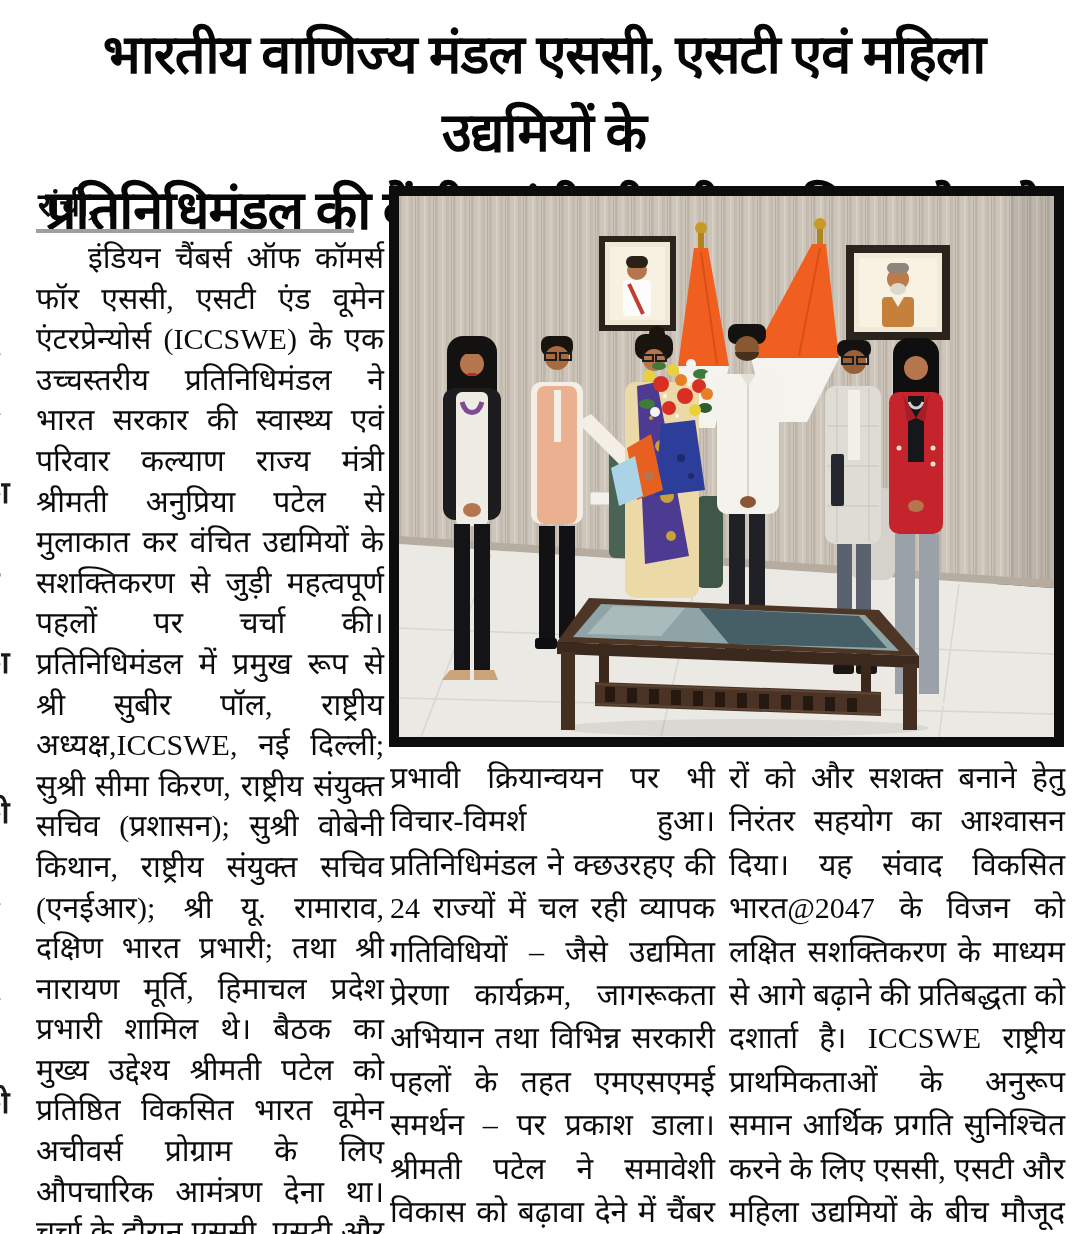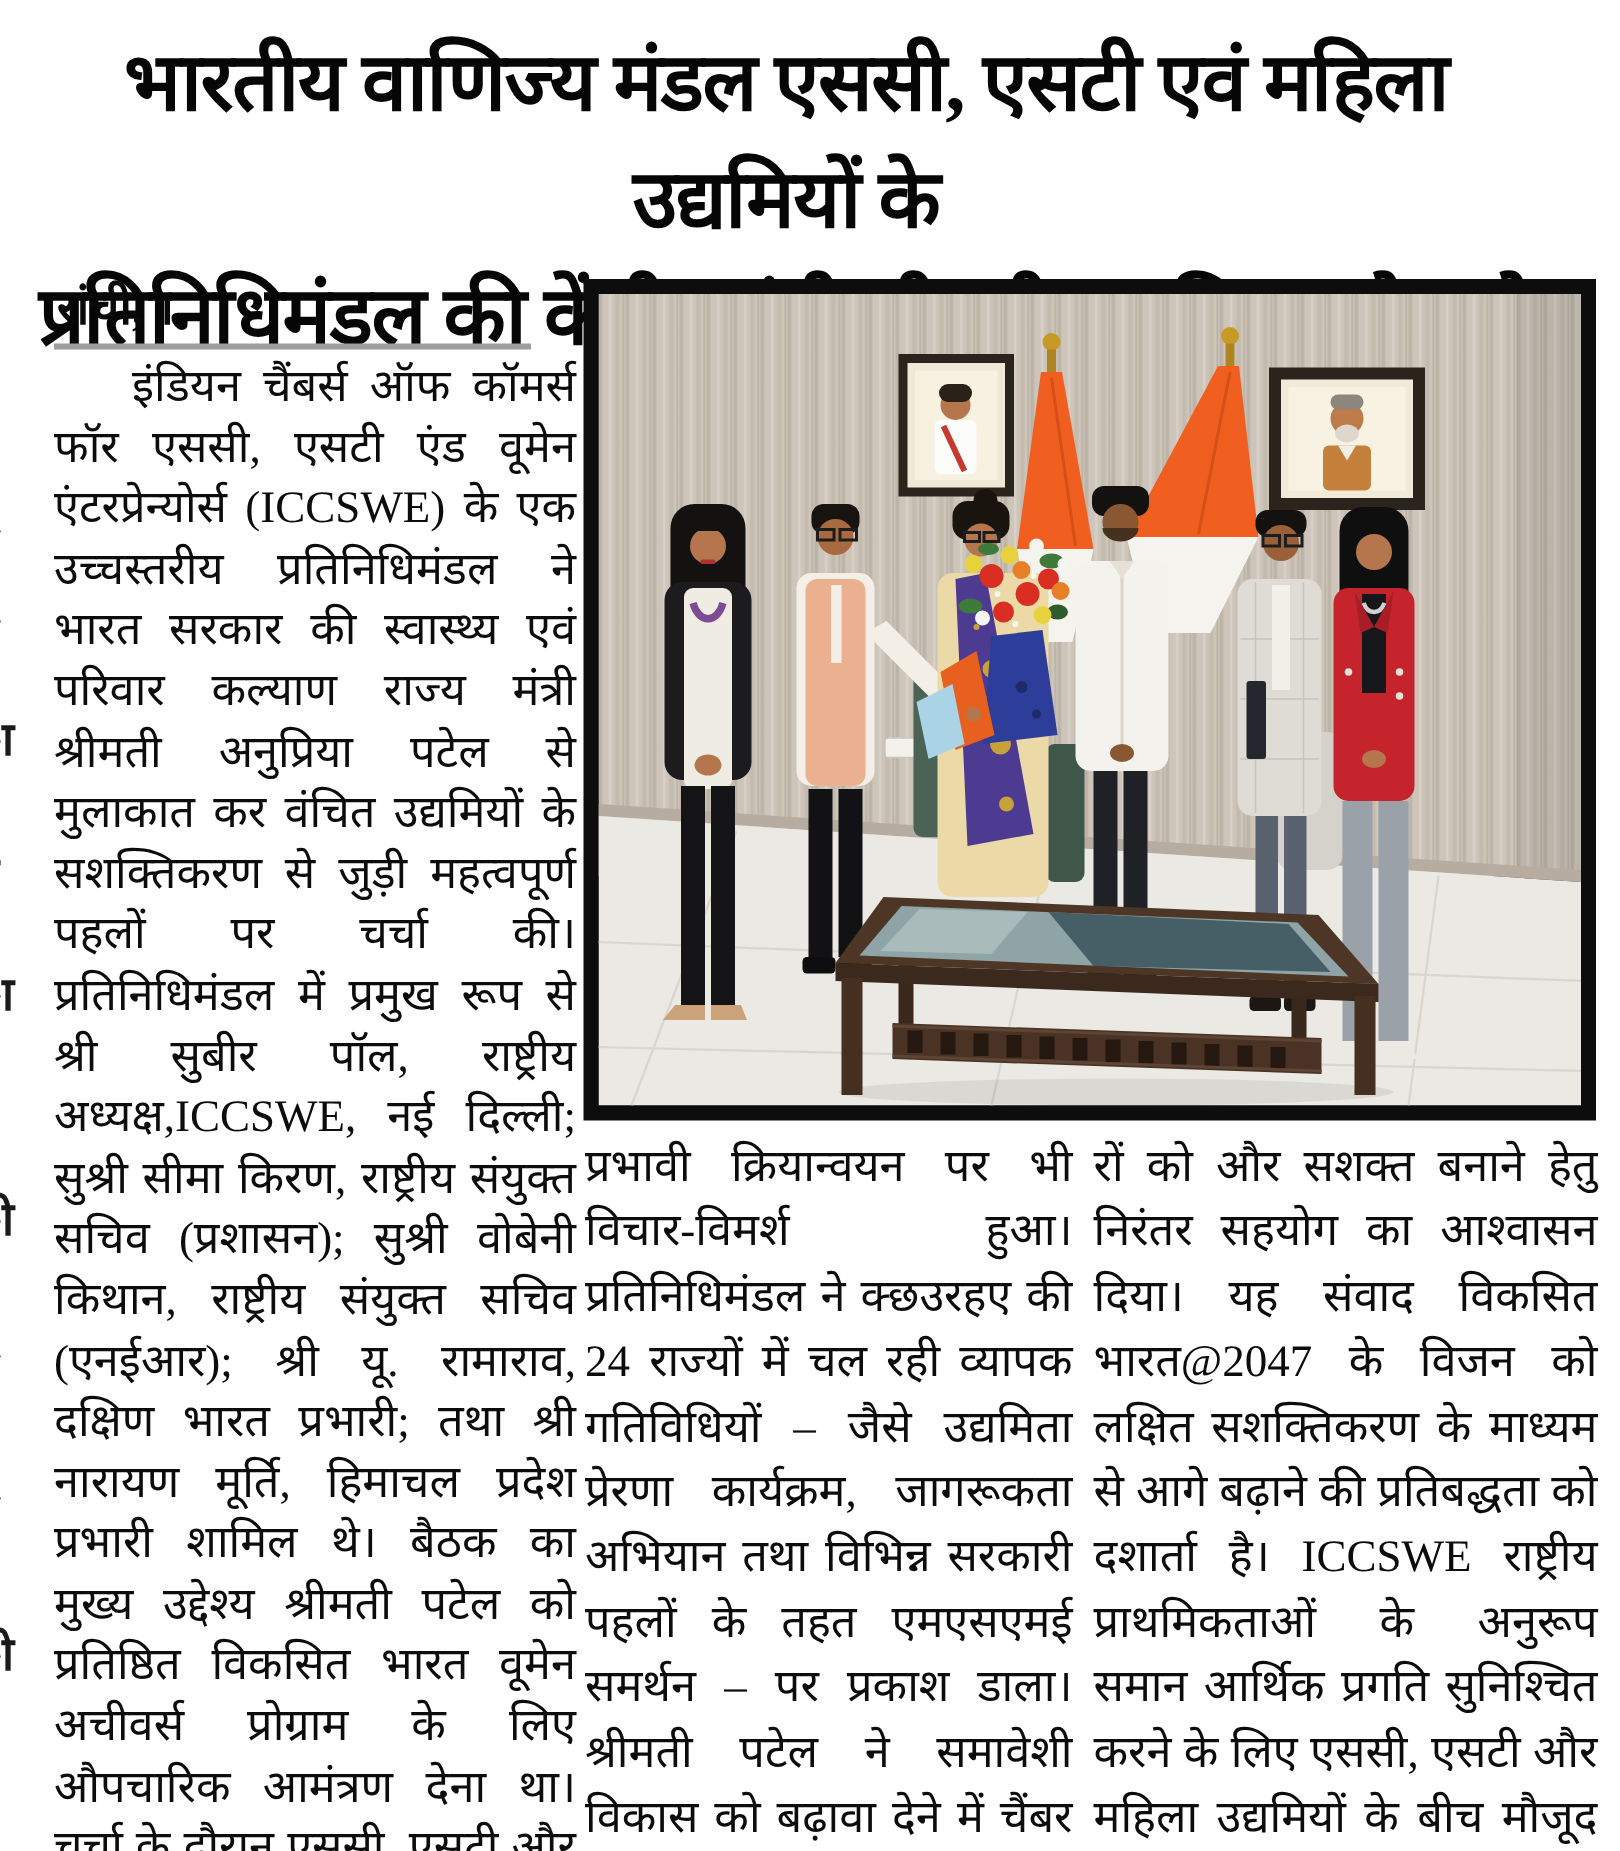--- a/index.html
+++ b/index.html
@@ -2,21 +2,21 @@
 <html><head>
 <meta charset="utf-8">
 <style>
   html,body{margin:0;padding:0;}
   body{
     width:1080px;height:1234px;position:relative;background:#ffffff;
     font-family:"Liberation Serif","DejaVu Serif",serif;color:#0a0a0a;
     overflow:hidden;
   }
   .headline{
-    position:absolute;left:10px;top:16px;width:1028px;text-align:center;
+    position:absolute;left:30px;top:16px;width:1028px;text-align:center;
     font-weight:bold;font-size:54px;line-height:78px;color:#060606;
     letter-spacing:-1px;
   }
   .dateline{
     position:absolute;left:38px;top:182px;font-size:32px;font-weight:bold;color:#090909;
   }
   .daterule{
     position:absolute;left:36px;top:229px;width:318px;height:4px;background:#9e9e9e;
   }
   .edge-strip{

